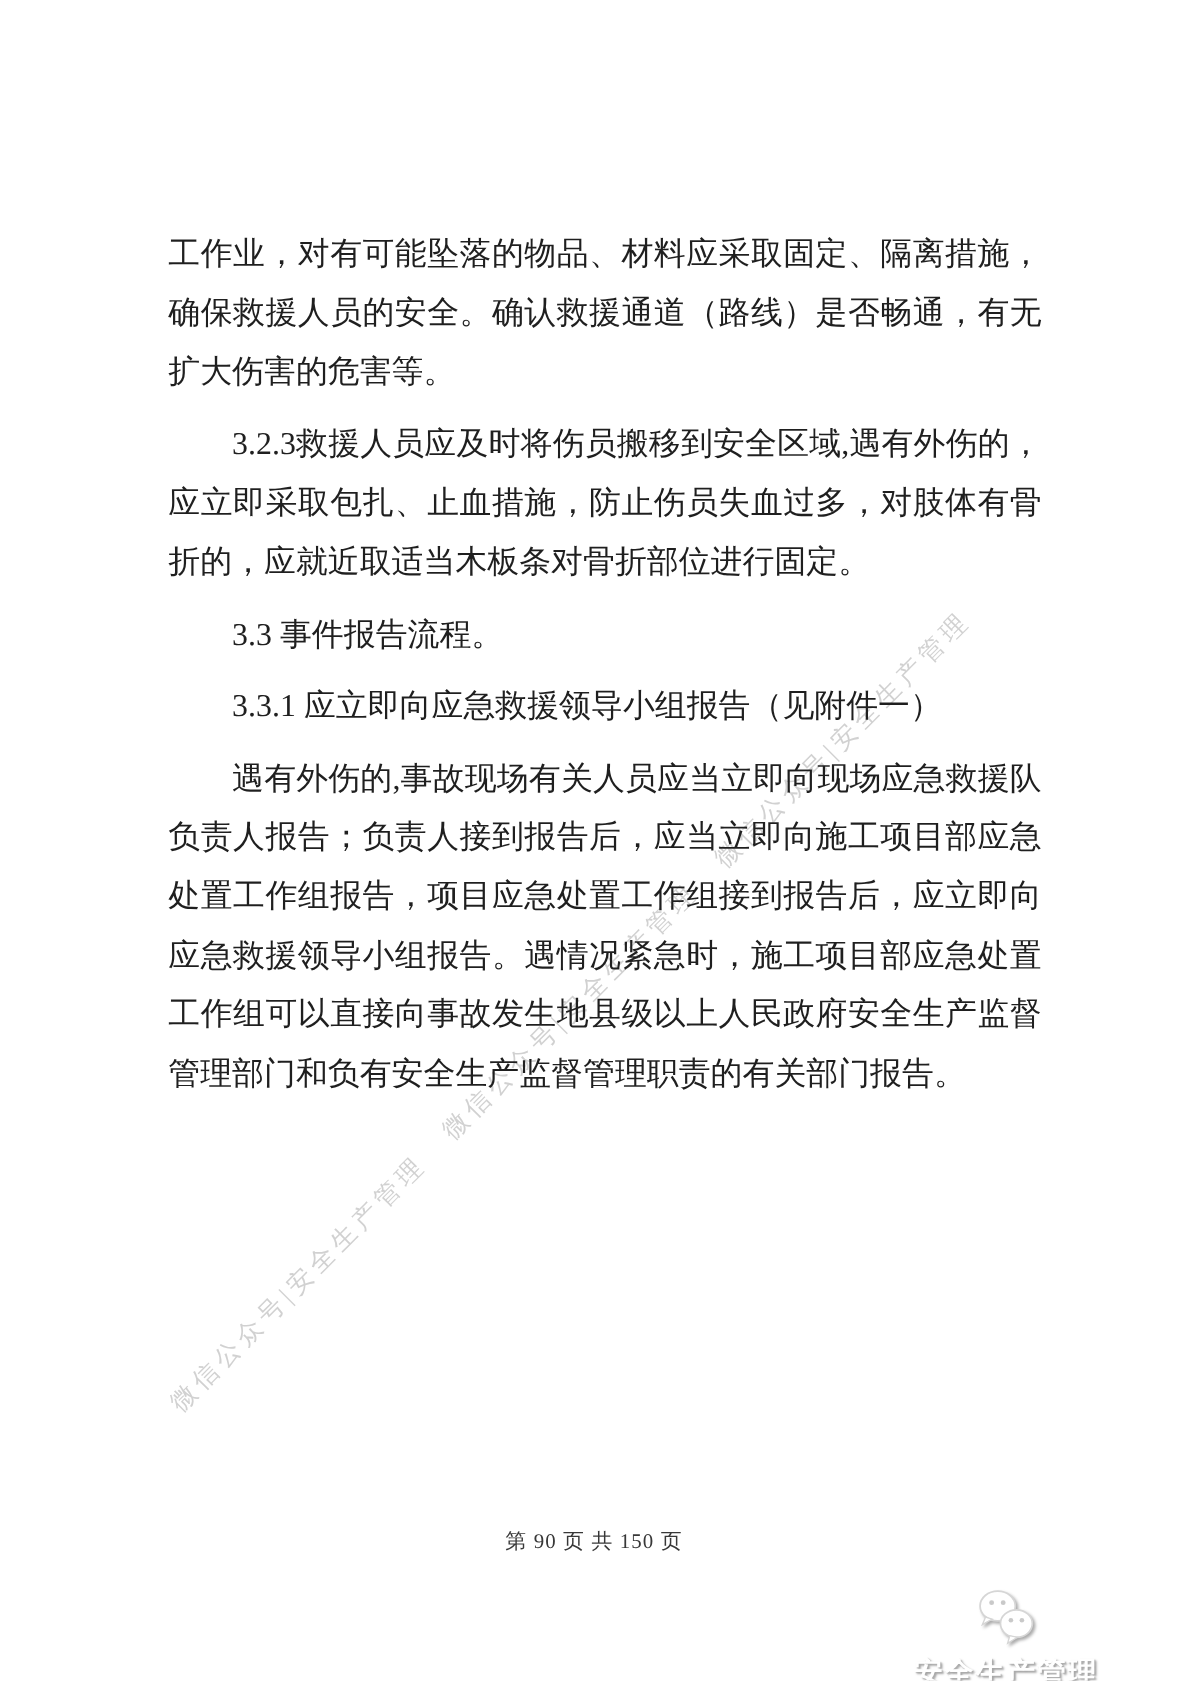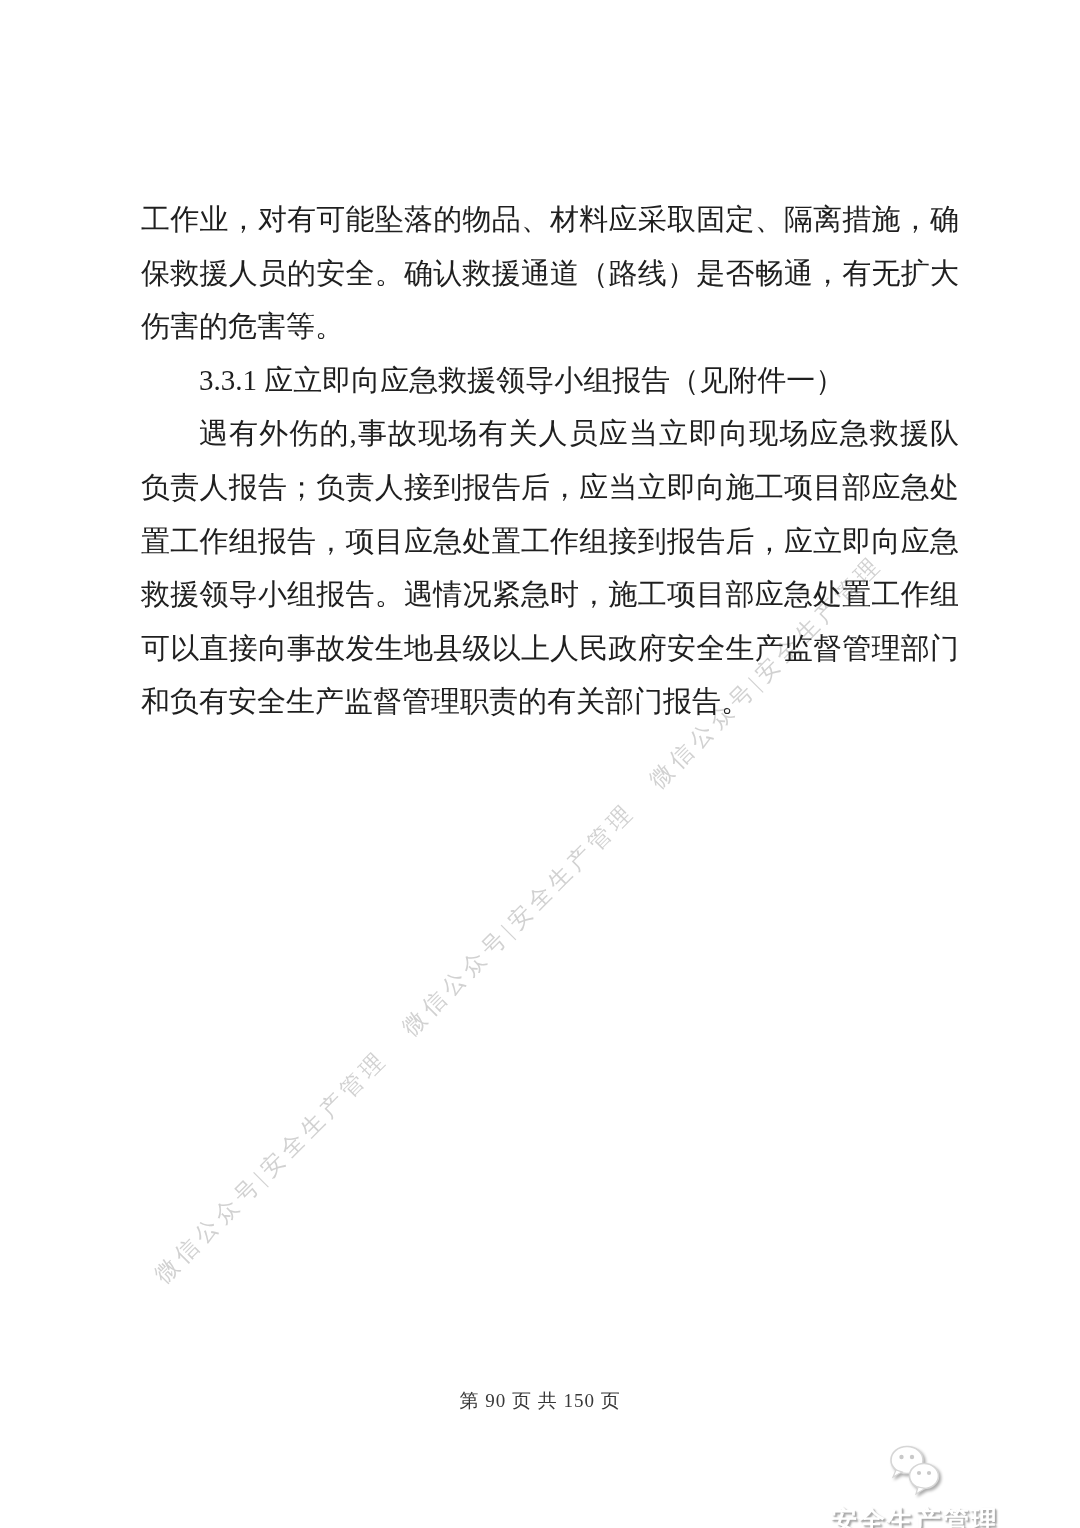--- a/index.html
+++ b/index.html
@@ -34,21 +34,21 @@
     left: 141px;
     top: 193px;
     width: 818px;
     font-size: 29px;
     line-height: 53.6px;
     color: #1f1f1f;
     text-align: justify;
     z-index: 1;
   }
   .doc-text p {
-    margin: 0;
+    margin: 12px;
     text-indent: 2em;
   }
   .doc-text p.no-indent {
     text-indent: 0;
   }
 
   
   .page-footer {
     position: absolute;
     top: 1388px;
@@ -85,20 +85,22 @@
     text-shadow: 2px 2px 2px #a6a6a6, 1px 1px 1px #c4c4c4;
   }
 </style>
 </head>
 <body>
 
 <div class="diagonal-watermark">微信公众号|安全生产管理   微信公众号|安全生产管理   微信公众号|安全生产管理</div>
 
 <div class="doc-text">
   <p class="no-indent">工作业，对有可能坠落的物品、材料应采取固定、隔离措施，确保救援人员的安全。确认救援通道（路线）是否畅通，有无扩大伤害的危害等。</p>
+  <p>3.2.3救援人员应及时将伤员搬移到安全区域,遇有外伤的，应立即采取包扎、止血措施，防止伤员失血过多，对肢体有骨折的，应就近取适当木板条对骨折部位进行固定。</p>
+  <p>3.3 事件报告流程。</p>
   <p>3.3.1 应立即向应急救援领导小组报告（见附件一）</p>
   <p>遇有外伤的,事故现场有关人员应当立即向现场应急救援队负责人报告；负责人接到报告后，应当立即向施工项目部应急处置工作组报告，项目应急处置工作组接到报告后，应立即向应急救援领导小组报告。遇情况紧急时，施工项目部应急处置工作组可以直接向事故发生地县级以上人民政府安全生产监督管理部门和负有安全生产监督管理职责的有关部门报告。</p>
 </div>
 
 <div class="page-footer">第 90 页 共 150 页</div>
 
 <div class="brand">
   <span class="brand-icon">
     <svg width="54" height="52" viewBox="0 0 54 52" xmlns="http://www.w3.org/2000/svg">
 

